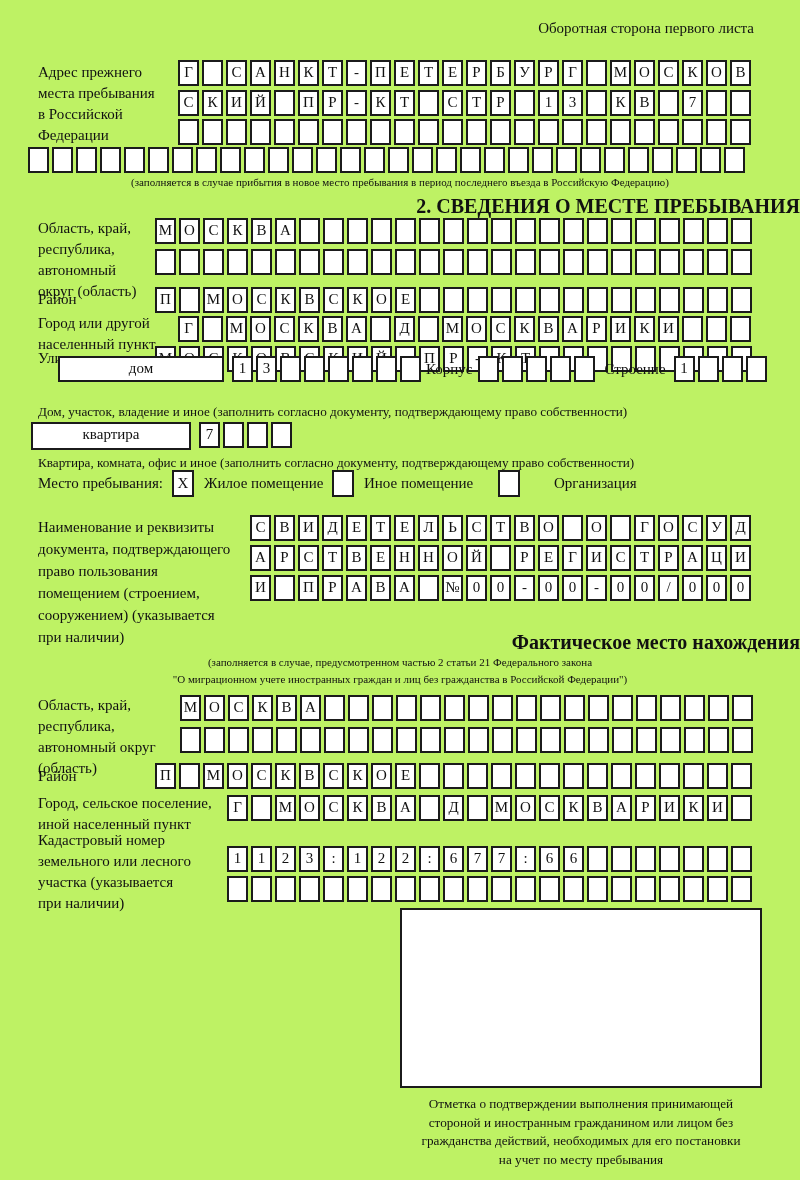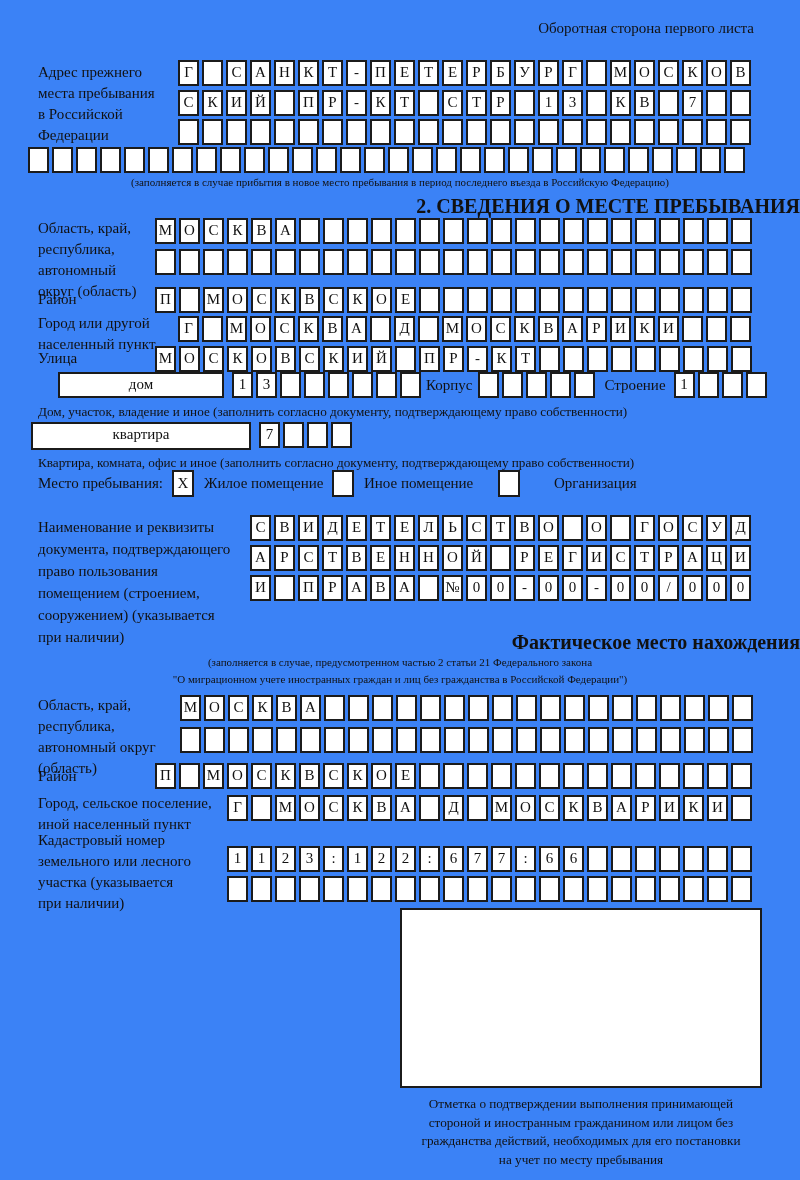--- a/index.html
+++ b/index.html
@@ -1,17 +1,17 @@
 <!DOCTYPE html>
 <html><head>
 <meta charset="utf-8">
 <style>
   html,body{margin:0;padding:0;background:#ffffff;}
   .page{
-    position:relative;width:800px;height:1180px;background:#3b82f6;
+    position:relative;width:800px;height:1180px;background:#bef264;
     font-family:"Liberation Serif","DejaVu Serif",serif;color:#111;overflow:hidden;
   }
   .abs{position:absolute;}
   .lbl{font-size:15px;line-height:21px;white-space:nowrap;}
   .title{font-size:20px;font-weight:bold;text-align:right;width:800px;left:0;}
   .note{font-size:11px;text-align:center;width:800px;left:0;white-space:nowrap;}
   .cellrow{white-space:nowrap;height:26px;}
   .cell{
     display:inline-block;box-sizing:border-box;width:21px;height:26px;
     border:2px solid #1b1b1b;margin-right:3px;text-align:center;
@@ -64,27 +64,27 @@
 
   <div class="abs lbl" style="left:38px;top:313px;">
     <div>Город или другой</div>
     <div>населенный пункт</div>
   </div>
   <div class="abs cellrow" style="left:178px;top:316px;"><span class="cell">Г</span><span class="cell"></span><span class="cell">М</span><span class="cell">О</span><span class="cell">С</span><span class="cell">К</span><span class="cell">В</span><span class="cell">А</span><span class="cell"></span><span class="cell">Д</span><span class="cell"></span><span class="cell">М</span><span class="cell">О</span><span class="cell">С</span><span class="cell">К</span><span class="cell">В</span><span class="cell">А</span><span class="cell">Р</span><span class="cell">И</span><span class="cell">К</span><span class="cell">И</span><span class="cell"></span><span class="cell"></span><span class="cell"></span></div>
 
   <div class="abs lbl" style="left:38px;top:348px;">Улица</div>
   <div class="abs cellrow" style="left:155px;top:346px;"><span class="cell">М</span><span class="cell">О</span><span class="cell">С</span><span class="cell">К</span><span class="cell">О</span><span class="cell">В</span><span class="cell">С</span><span class="cell">К</span><span class="cell">И</span><span class="cell">Й</span><span class="cell"></span><span class="cell">П</span><span class="cell">Р</span><span class="cell">-</span><span class="cell">К</span><span class="cell">Т</span><span class="cell"></span><span class="cell"></span><span class="cell"></span><span class="cell"></span><span class="cell"></span><span class="cell"></span><span class="cell"></span><span class="cell"></span><span class="cell"></span></div>
 
-  <div class="abs cellrow" style="left:31px;top:372px;padding-left:27px;">
+  <div class="abs cellrow" style="left:31px;top:356px;padding-left:27px;">
     <span class="widebox" style="width:166px;margin-right:8px;">дом</span><span><span class="cell">1</span><span class="cell">3</span><span class="cell"></span><span class="cell"></span><span class="cell"></span><span class="cell"></span><span class="cell"></span><span class="cell"></span></span><span class="inlbl" style="margin-left:2px;margin-right:6px;">Корпус</span><span><span class="cell"></span><span class="cell"></span><span class="cell"></span><span class="cell"></span><span class="cell"></span></span><span class="inlbl" style="margin-left:6px;margin-right:8px;">Строение</span><span><span class="cell">1</span><span class="cell"></span><span class="cell"></span><span class="cell"></span></span>
   </div>
   <div class="abs" style="left:38px;top:404px;font-size:13.2px;white-space:nowrap;">Дом, участок, владение и иное (заполнить согласно документу, подтверждающему право собственности)</div>
 
   <div class="abs cellrow" style="left:31px;top:422px;">
-    <span class="widebox" style="width:220px;margin-right:8px;height:28px;">квартира</span><span><span class="cell">7</span><span class="cell"></span><span class="cell"></span><span class="cell"></span></span>
+    <span class="widebox" style="width:160px;margin-right:8px;height:28px;">квартира</span><span><span class="cell">7</span><span class="cell"></span><span class="cell"></span><span class="cell"></span></span>
   </div>
   <div class="abs" style="left:38px;top:455px;font-size:13.2px;white-space:nowrap;">Квартира, комната, офис и иное (заполнить согласно документу, подтверждающему право собственности)</div>
 
   <div class="abs lbl" style="left:38px;top:473px;">Место пребывания:</div>
   <span class="abs chk" style="left:172px;top:470px;">X</span>
   <div class="abs lbl" style="left:204px;top:473px;">Жилое помещение</div>
   <span class="abs chk" style="left:332px;top:470px;"></span>
   <div class="abs lbl" style="left:364px;top:473px;">Иное помещение</div>
   <span class="abs chk" style="left:498px;top:470px;"></span>
   <div class="abs lbl" style="left:554px;top:473px;">Организация</div>

